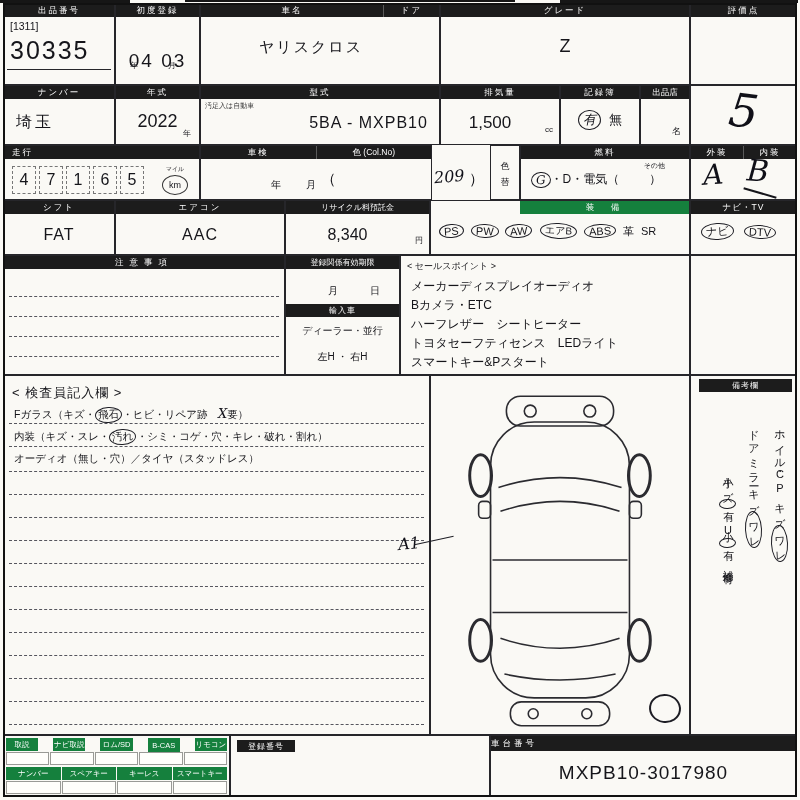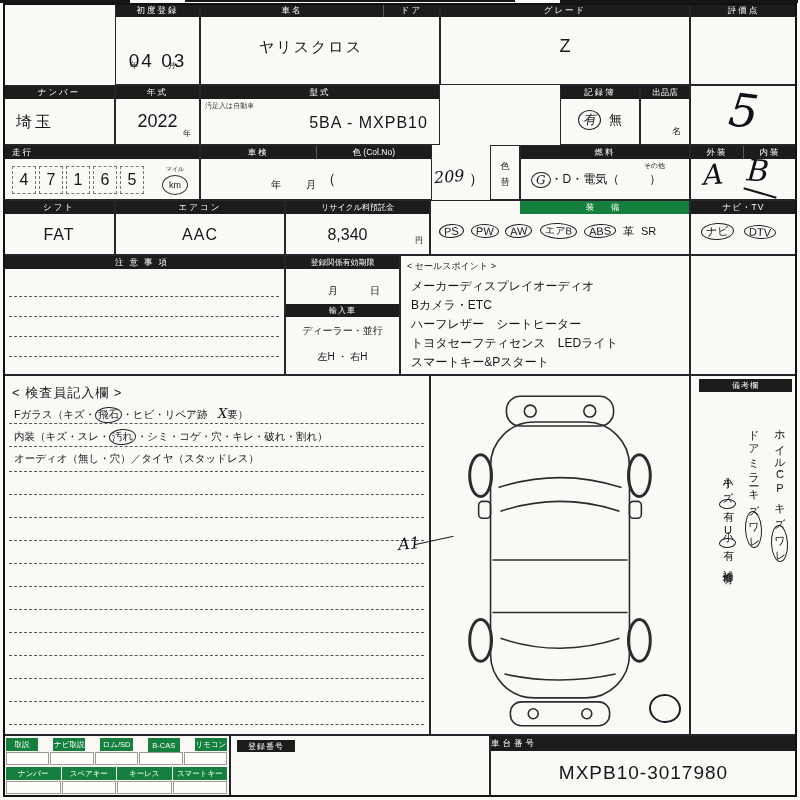--- a/index.html
+++ b/index.html
@@ -35,20 +35,26 @@
 </style>
 </head>
 <body>
 
 <div id="sheet">
 
   <div class="artifact" style="left:0;top:0;width:130px;height:3px"></div>
   <div class="artifact" style="left:185px;top:0;width:330px;height:2px"></div>
   <div class="artifact" style="left:560px;top:0;width:238px;height:3px"></div>
 
+  <div class="cell" style="left:3px;top:3px;width:112px;height:82px">
+    <div class="hdr">出品番号</div>
+    <div class="abs" style="top:16px;left:6px;font-size:10.5px">[1311]</div>
+    <div class="abs" style="top:32px;left:6px;font-size:25px;letter-spacing:2px">30335</div>
+    <div class="abs" style="left:3px;right:3px;top:65px;border-top:1.5px solid #26262a"></div>
+  </div>
 
   <div class="cell" style="left:115px;top:3px;width:85px;height:82px">
     <div class="hdr">初度登録</div>
     <div class="abs" style="top:46px;left:0;right:0;text-align:center;font-size:19px;letter-spacing:2px">
       <span>04</span>
       <span>03</span>
     </div>
     <div class="abs" style="top:56px;left:14px;font-size:8px">年</div>
     <div class="abs" style="top:56px;left:52px;font-size:8px">月</div>
   </div>
@@ -80,20 +86,25 @@
     <div class="abs" style="top:25px;left:0;right:0;text-align:center;font-size:18px">2022</div>
     <div class="abs" style="bottom:5px;right:8px;font-size:8px">年</div>
   </div>
 
   <div class="cell" style="left:200px;top:85px;width:240px;height:60px">
     <div class="hdr">型式</div>
     <div class="abs" style="top:15px;left:4px;font-size:7px;color:#333">汚足入は自動車</div>
     <div class="abs" style="top:28px;left:95px;width:145px;text-align:center;font-size:16px;letter-spacing:1px">5BA - MXPB10</div>
   </div>
 
+  <div class="cell" style="left:440px;top:85px;width:120px;height:60px">
+    <div class="hdr">排気量</div>
+    <div class="abs" style="top:27px;left:0;right:20px;text-align:center;font-size:17px">1,500</div>
+    <div class="abs" style="bottom:10px;right:6px;font-size:8px">cc</div>
+  </div>
 
   <div class="cell" style="left:560px;top:85px;width:80px;height:60px">
     <div class="hdr">記録簿</div>
     <div class="abs ctr" style="top:24px;left:0;right:0;font-size:13px;gap:8px">
       <span class="hoval hand">有</span>
       <span>無</span>
     </div>
   </div>
 
   <div class="cell" style="left:640px;top:85px;width:50px;height:60px">

